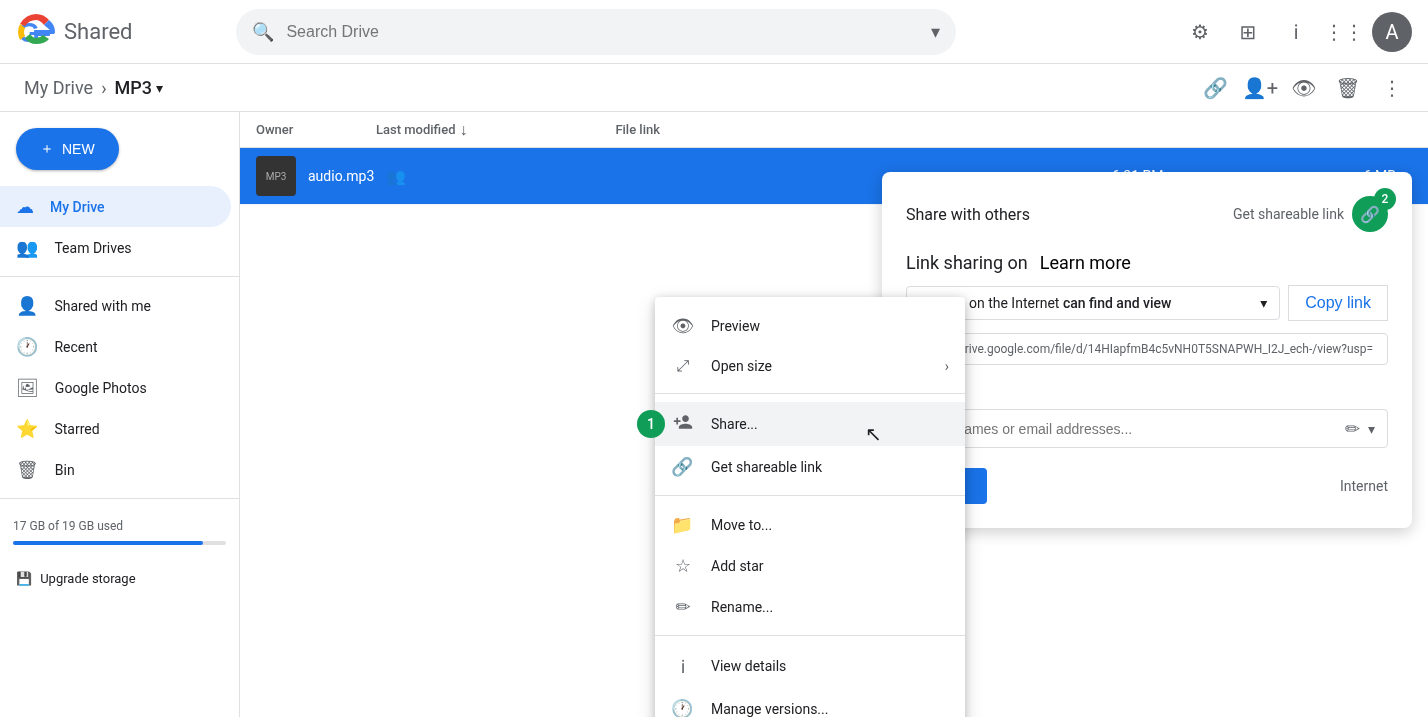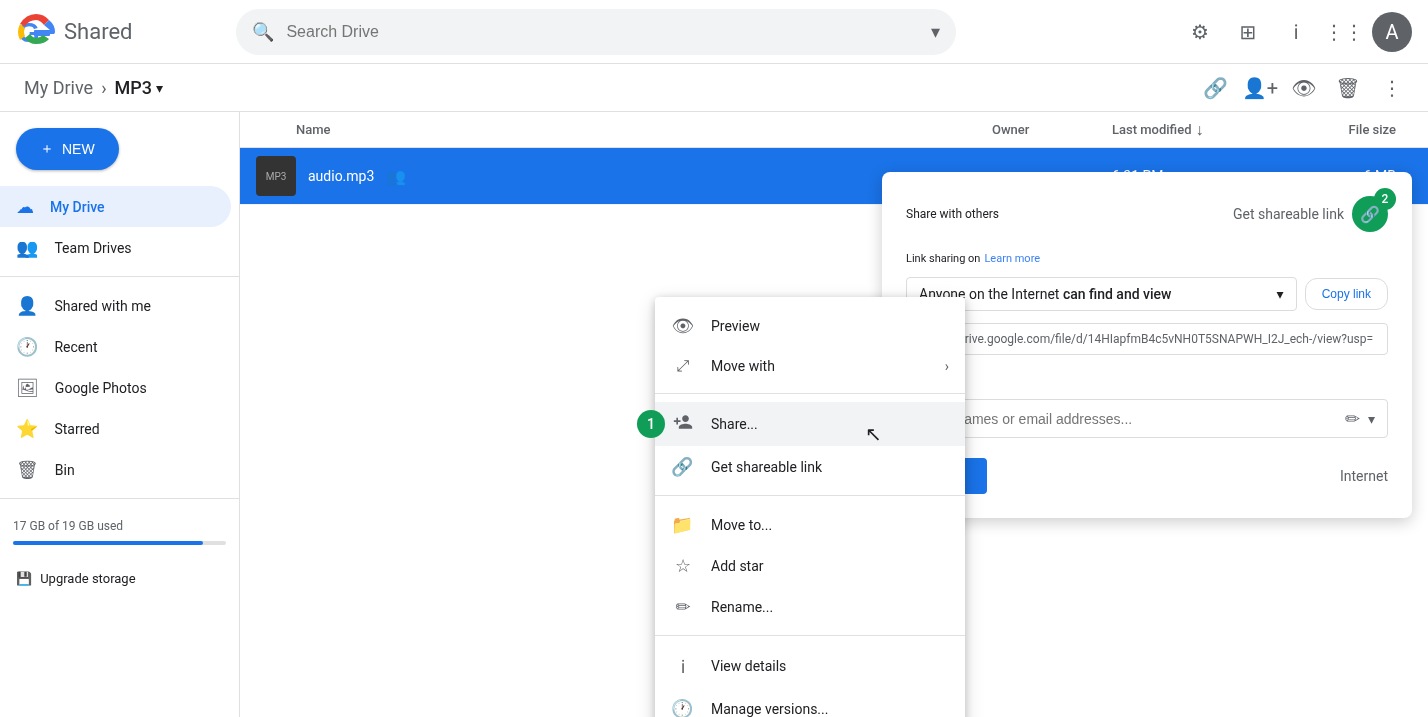--- a/index.html
+++ b/index.html
@@ -265,44 +265,44 @@
       box-shadow: 0 4px 16px rgba(0,0,0,0.2);
       z-index: 90;
       padding: 24px;
     }
     .share-dialog-header {
       display: flex;
       align-items: center;
       justify-content: space-between;
       margin-bottom: 20px;
     }
-    .share-title { font-size: 12px; color: #202124; }
+    .share-title { font-size: 16px; color: #202124; }
     .get-link-section {
       display: flex;
       align-items: center;
       gap: 8px;
     }
     .get-link-label { font-size: 14px; color: #5f6368; }
     .get-link-btn {
       width: 36px; height: 36px;
       border-radius: 50%;
       background: #0f9d58;
       display: flex; align-items: center; justify-content: center;
       cursor: pointer;
       position: relative;
     }
     .link-sharing-row {
       display: flex;
       align-items: center;
-      gap: 4px;
+      gap: 12px;
       margin-bottom: 12px;
-      font-size: 11px;
+      font-size: 18px;
     }
     .link-sharing-label { color: #202124; }
-    .learn-more { color: #3b82f6; text-decoration: none; cursor: pointer; }
+    .learn-more { color: #000000; text-decoration: none; cursor: pointer; }
     .link-options-row {
       display: flex;
       align-items: center;
       gap: 8px;
       margin-bottom: 12px;
     }
     .link-select {
       flex: 1;
       border: 1px solid #dadce0;
       border-radius: 4px;
@@ -310,23 +310,23 @@
       font-size: 14px;
       display: flex;
       align-items: center;
       justify-content: space-between;
       cursor: pointer;
     }
     .link-select .select-text { color: #202124; }
     .link-select .select-text strong { font-weight: 500; }
     .copy-link-btn {
       border: 1px solid #dadce0;
-      border-radius: 12px;
+      border-radius: 0;
       padding: 8px 16px;
-      font-size: 12px;
+      font-size: 16px;
       color: #1a73e8;
       cursor: pointer;
       background: white;
       white-space: nowrap;
     }
     .link-url-row {
       border: 1px solid #dadce0;
       border-radius: 4px;
       padding: 8px 12px;
       font-size: 12px;
@@ -485,27 +485,26 @@
     </div>
     <div class="upgrade-btn" style="padding:4px 16px;">
       <span>💾</span>
       <span>Upgrade storage</span>
     </div>
   </div>
 
   <div class="main-content">
 
     <div class="file-list-header">
-      <div class="col-name">Name</div>
       <div class="col-owner">Owner</div>
       <div class="col-modified">
         <span>Last modified</span>
         <span class="sort-arrow">↓</span>
       </div>
-      <div class="col-size">File size</div>
+      <div class="col-size">File link</div>
     </div>
 
     <div class="file-row">
       <div class="file-name-cell">
         <div class="file-icon-wrap" style="background:#333;">
           <span style="font-size:10px;color:#aaa;">MP3</span>
         </div>
         <span class="file-name-text">audio.mp3</span>
         <span class="shared-icon">👥</span>
       </div>
@@ -515,21 +514,21 @@
     </div>
 
     <div class="context-menu" style="position:absolute;left:415px;top:185px;">
 
       <div class="menu-item">
         <span class="mi-icon">👁</span>
         <span>Preview</span>
       </div>
       <div class="menu-item">
         <span class="mi-icon" style="font-size:16px;">⤢</span>
-        <span>Move with</span>
+        <span>Open size</span>
         <span class="mi-arrow">›</span>
       </div>
       <div class="menu-divider"></div>
       <div class="menu-item hovered" style="position:relative;">
         <div class="step-badge">1</div>
         <span class="mi-icon">
           <svg width="20" height="20" viewBox="0 0 24 24" fill="#5f6368">
               <path d="M15 12c2.21 0 4-1.79 4-4s-1.79-4-4-4-4 1.79-4 4 1.79 4 4 4zm-9-2V7H4v3H1v2h3v3h2v-3h3v-2H6zm9 4c-2.67 0-8 1.34-8 4v2h16v-2c0-2.66-5.33-4-8-4z"></path>
             </svg>
         </span>

